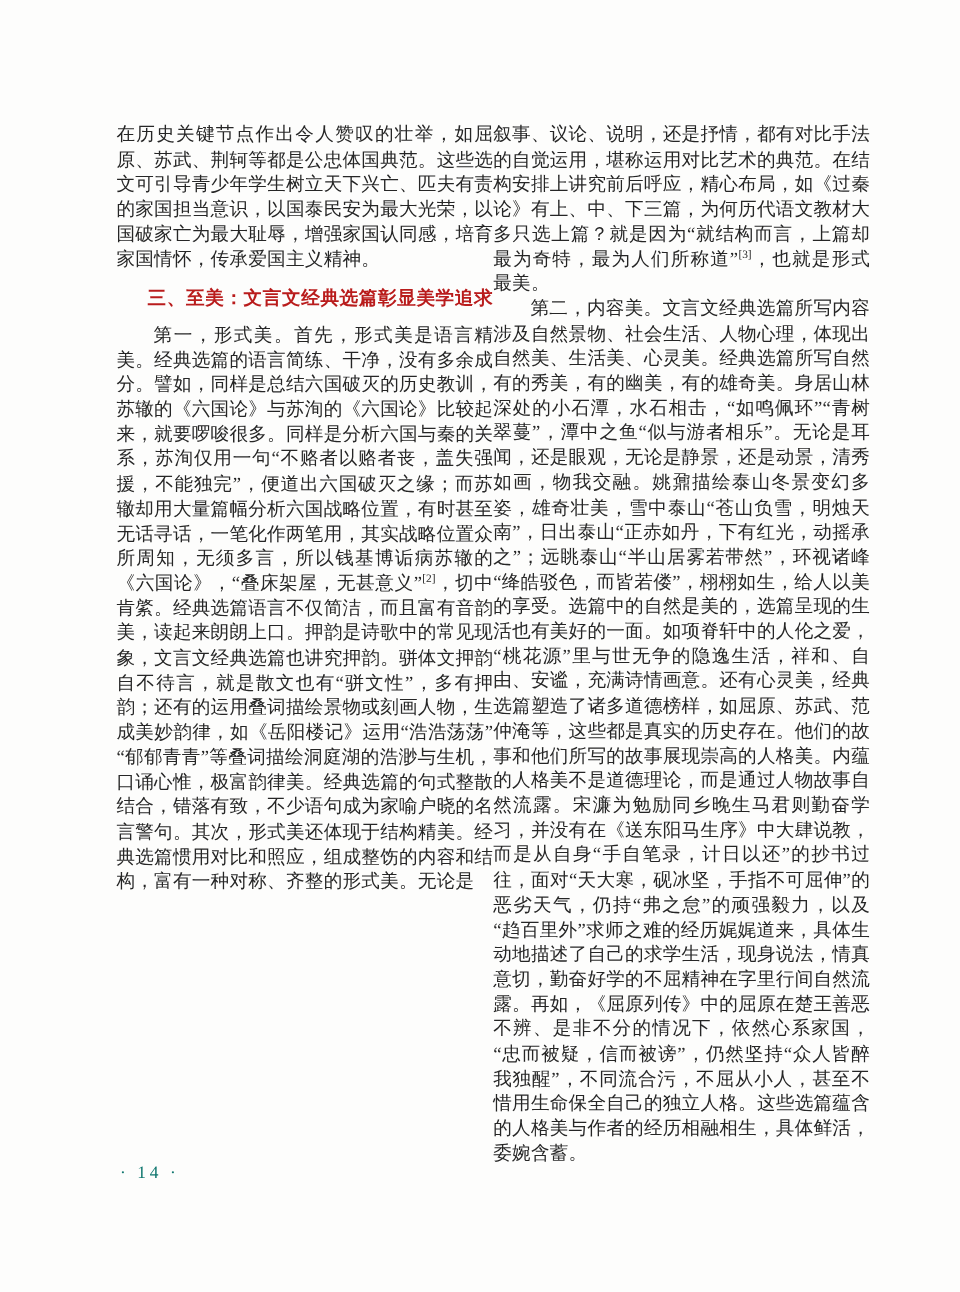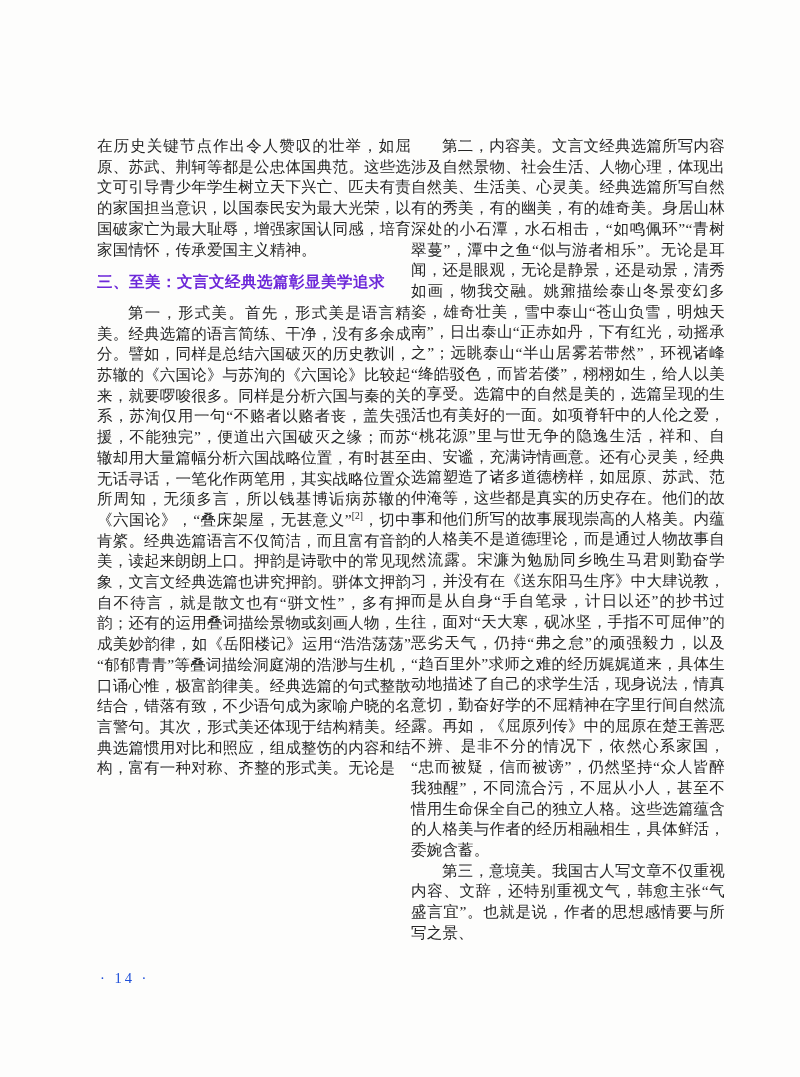--- a/index.html
+++ b/index.html
@@ -20,21 +20,20 @@
     inset: 0;
     background: #fdfdfc;
   }
   .columns {
     position: absolute;
     left: 97px;
     top: 103px;
     width: 628px;
     display: flex;
     gap: 0;
-    margin-top: 33px;
   }
   .column {
     flex: 1 1 0;
     min-width: 0;
   }
   p.body {
     margin: 0;
     font-size: 15.5px;
     line-height: 20.7px;
     text-align: justify;
@@ -42,51 +41,51 @@
     word-break: break-all;
     letter-spacing: 0.2px;
   }
   p.body.indent {
     text-indent: 2em;
   }
   h3.heading {
     margin: 12px 0 10px 0;
     font-size: 15.5px;
     line-height: 20.7px;
-    text-align: left;
+    text-align: right;
     font-weight: bold;
-    color: #6d28d9;
+    color: #b91c1c;
     font-family: "Liberation Sans", "DejaVu Sans", sans-serif;
     letter-spacing: 0.5px;
   }
   sup.ref {
     font-size: 9.5px;
     line-height: 0;
     vertical-align: super;
     letter-spacing: 0;
   }
   .page-number {
     position: absolute;
     left: 100px;
     top: 968px;
     font-size: 14.5px;
     line-height: 20px;
-    color: #1d4ed8;
+    color: #0f766e;
     letter-spacing: 3px;
   }
 </style>
 </head>
 <body>
 
 <div class="page">
   <div class="columns">
     <div class="column" id="col-left">
         <p class="body">在历史关键节点作出令人赞叹的壮举，如屈原、苏武、荆轲等都是公忠体国典范。这些选文可引导青少年学生树立天下兴亡、匹夫有责的家国担当意识，以国泰民安为最大光荣，以国破家亡为最大耻辱，增强家国认同感，培育家国情怀，传承爱国主义精神。</p>
         <h3 class="heading">三、至美：文言文经典选篇彰显美学追求</h3>
         <p class="body indent">第一，形式美。首先，形式美是语言精美。经典选篇的语言简练、干净，没有多余成分。譬如，同样是总结六国破灭的历史教训，苏辙的《六国论》与苏洵的《六国论》比较起来，就要啰唆很多。同样是分析六国与秦的关系，苏洵仅用一句“不赂者以赂者丧，盖失强援，不能独完”，便道出六国破灭之缘；而苏辙却用大量篇幅分析六国战略位置，有时甚至无话寻话，一笔化作两笔用，其实战略位置众所周知，无须多言，所以钱基博诟病苏辙的《六国论》，“叠床架屋，无甚意义”<sup class="ref">[2]</sup>，切中肯綮。经典选篇语言不仅简洁，而且富有音韵美，读起来朗朗上口。押韵是诗歌中的常见现象，文言文经典选篇也讲究押韵。骈体文押韵自不待言，就是散文也有“骈文性”，多有押韵；还有的运用叠词描绘景物或刻画人物，生成美妙韵律，如《岳阳楼记》运用“浩浩荡荡”“郁郁青青”等叠词描绘洞庭湖的浩渺与生机，口诵心惟，极富韵律美。经典选篇的句式整散结合，错落有致，不少语句成为家喻户晓的名言警句。其次，形式美还体现于结构精美。经典选篇惯用对比和照应，组成整饬的内容和结构，富有一种对称、齐整的形式美。无论是</p>
       </div>
     <div class="column" id="col-right">
+        <p class="body">叙事、议论、说明，还是抒情，都有对比手法的自觉运用，堪称运用对比艺术的典范。在结构安排上讲究前后呼应，精心布局，如《过秦论》有上、中、下三篇，为何历代语文教材大多只选上篇？就是因为“就结构而言，上篇却最为奇特，最为人们所称道”<sup class="ref">[3]</sup>，也就是形式最美。</p>
         <p class="body indent">第二，内容美。文言文经典选篇所写内容涉及自然景物、社会生活、人物心理，体现出自然美、生活美、心灵美。经典选篇所写自然有的秀美，有的幽美，有的雄奇美。身居山林深处的小石潭，水石相击，“如鸣佩环”“青树翠蔓”，潭中之鱼“似与游者相乐”。无论是耳闻，还是眼观，无论是静景，还是动景，清秀如画，物我交融。姚鼐描绘泰山冬景变幻多姿，雄奇壮美，雪中泰山“苍山负雪，明烛天南”，日出泰山“正赤如丹，下有红光，动摇承之”；远眺泰山“半山居雾若带然”，环视诸峰“绛皓驳色，而皆若偻”，栩栩如生，给人以美的享受。选篇中的自然是美的，选篇呈现的生活也有美好的一面。如项脊轩中的人伦之爱，“桃花源”里与世无争的隐逸生活，祥和、自由、安谧，充满诗情画意。还有心灵美，经典选篇塑造了诸多道德榜样，如屈原、苏武、范仲淹等，这些都是真实的历史存在。他们的故事和他们所写的故事展现崇高的人格美。内蕴的人格美不是道德理论，而是通过人物故事自然流露。宋濂为勉励同乡晚生马君则勤奋学习，并没有在《送东阳马生序》中大肆说教，而是从自身“手自笔录，计日以还”的抄书过往，面对“天大寒，砚冰坚，手指不可屈伸”的恶劣天气，仍持“弗之怠”的顽强毅力，以及“趋百里外”求师之难的经历娓娓道来，具体生动地描述了自己的求学生活，现身说法，情真意切，勤奋好学的不屈精神在字里行间自然流露。再如，《屈原列传》中的屈原在楚王善恶不辨、是非不分的情况下，依然心系家国，“忠而被疑，信而被谤”，仍然坚持“众人皆醉我独醒”，不同流合污，不屈从小人，甚至不惜用生命保全自己的独立人格。这些选篇蕴含的人格美与作者的经历相融相生，具体鲜活，委婉含蓄。</p>
-        <p class="body indent">第三，意境美。我国古人写文章不仅重视内容、文辞，还特别重视文气，韩愈主张“气盛言宜”。也就是说，作者的思想感情要与所写之景、</p>
       </div>
   </div>
   <div class="page-number">· 14 ·</div>
 </div>
 
 </body></html>

